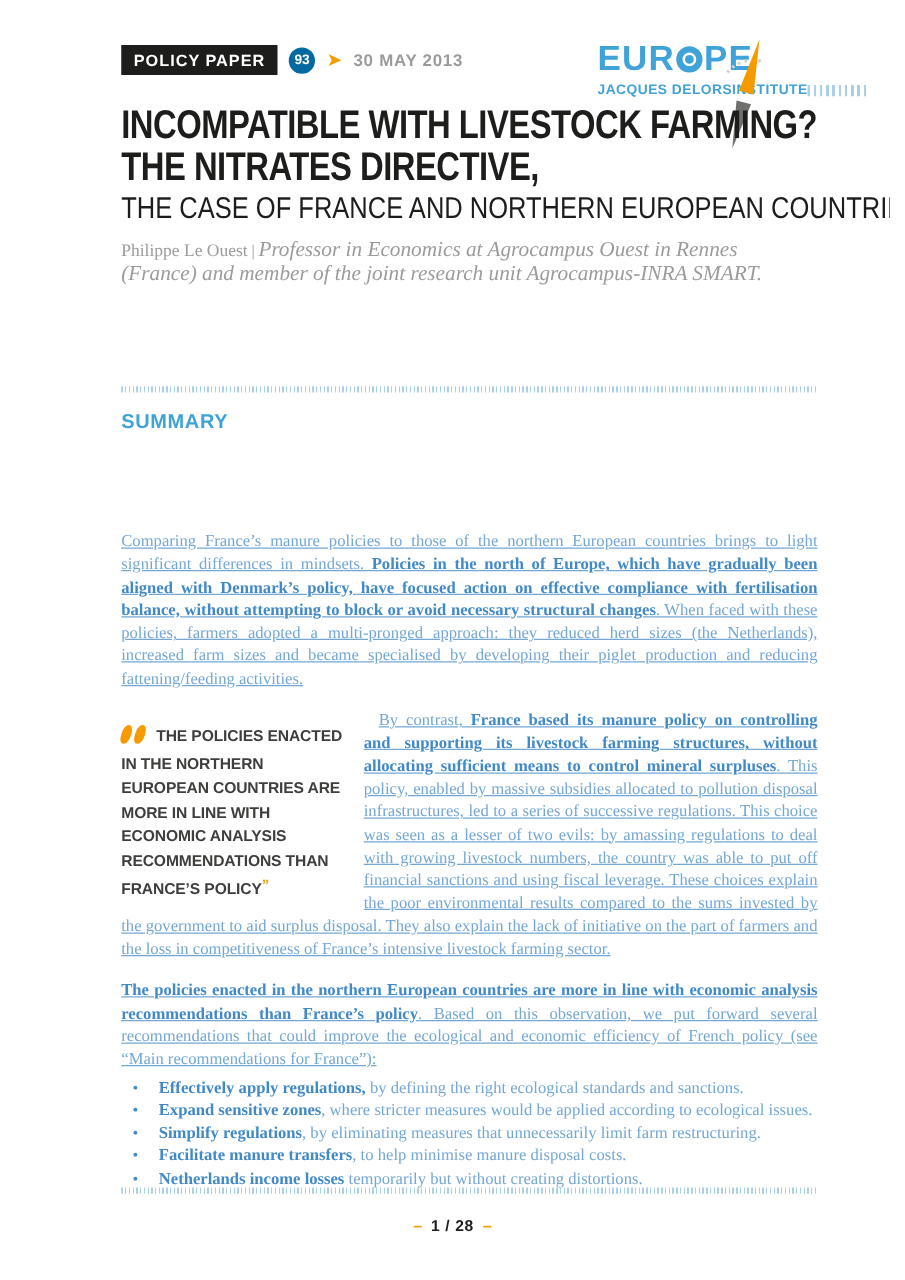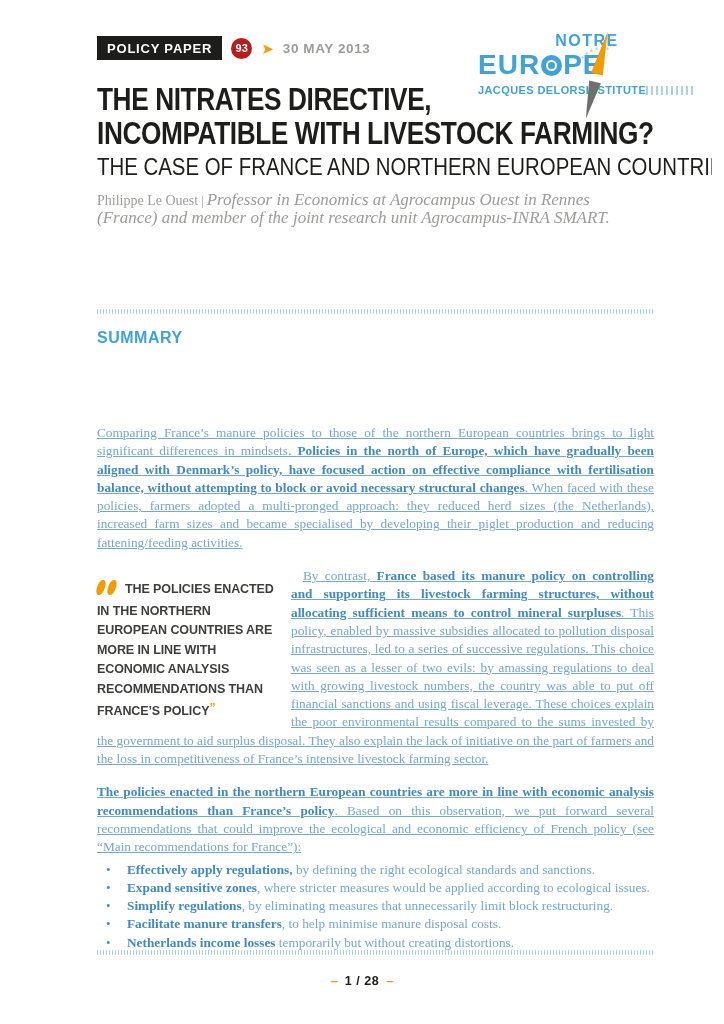--- a/index.html
+++ b/index.html
@@ -13,21 +13,21 @@
     --quote_gray:#3e3e3d;
     --needle_gray:#6f6f6e;
   }
   *{margin:0;padding:0;box-sizing:border-box;}
   body{background:#fff;font-family:"Liberation Sans",sans-serif;}
   .page{position:relative;width:700px;height:1024px;background:#ffffff;overflow:hidden;margin:0 auto;}
 
   
   .badge-row{position:absolute;top:36px;left:85px;display:flex;align-items:center;gap:9px;}
   .badge{background:var(--ink);color:#fff;font-weight:700;font-size:13px;letter-spacing:.8px;padding:5px 10px 4px 10px;}
-  .issue-circle{width:21px;height:21px;border-radius:50%;background:#b91c1c;color:#fff;font-weight:700;font-size:11px;display:flex;align-items:center;justify-content:center;}
+  .issue-circle{width:21px;height:21px;border-radius:50%;background:#0369a1;color:#fff;font-weight:700;font-size:11px;display:flex;align-items:center;justify-content:center;}
   .arrow-glyph{color:var(--orange);font-size:15px;line-height:1;}
   .pub-date{color:var(--gray);font-weight:700;font-size:13.5px;letter-spacing:.6px;}
 
   
   .logo{position:absolute;top:32px;right:16px;width:218px;text-align:center;color:var(--accent_blue);}
   .logo-notre{font-weight:700;font-size:16px;letter-spacing:1.5px;line-height:18px;}
   .logo-europe{font-weight:700;font-size:28px;letter-spacing:1px;line-height:30px;display:flex;align-items:center;}
   .logo-o{display:inline-block;width:21px;height:21px;border:5px solid var(--accent_blue);border-radius:50%;position:relative;margin:0 1px;}
   .logo-o-dot{position:absolute;left:50%;top:50%;width:7px;height:7px;margin:-3.5px 0 0 -3.5px;border-radius:50%;background:var(--accent_blue);}
   .logo-sub{font-weight:700;font-size:11px;letter-spacing:.4px;line-height:14px;margin-top:3px;display:flex;align-items:center;justify-content:center;gap:0;white-space:nowrap;}
@@ -89,38 +89,37 @@
   </div>
 
   <div class="logo">
     <svg class="logo-needle" viewBox="0 0 36 96" aria-hidden="true">
       <path d="M4,32 A 26 26 0 0 1 34,24" fill="none" stroke="#cfcfcf" stroke-width="2.5" stroke-dasharray="2 3.5"></path>
       <g transform="rotate(14 18 52)">
         <polygon points="18,4 24,48 12,48" style="fill:var(--orange)"></polygon>
         <polygon points="12,56 24,56 18,94" style="fill:var(--needle_gray)"></polygon>
       </g>
     </svg>
-    <div class="logo-notre">NOTRE</div>
     <div class="logo-europe">
       <span>EUR</span>
         <span class="logo-o">
           <span class="logo-o-dot"></span>
         </span>
         <span>PE</span>
     </div>
     <div class="logo-sub">
       <span>JACQUES DELORS</span>
       <span>INSTITUTE</span>
       <span class="logo-ticks"></span>
     </div>
   </div>
 
   <h1 class="title-block">
+    <span class="title-line"><span class="cond">INCOMPATIBLE WITH LIVESTOCK FARMING?</span></span>
     <span class="title-line"><span class="cond">THE NITRATES DIRECTIVE,</span></span>
-    <span class="title-line"><span class="cond">INCOMPATIBLE WITH LIVESTOCK FARMING?</span></span>
   </h1>
   <h2 class="subtitle"><span class="cond2">THE CASE OF FRANCE AND NORTHERN EUROPEAN COUNTRIES</span></h2>
 
   <p class="author">
     <span class="author-name">Philippe Le Ouest</span><span class="author-sep">|</span><span class="author-bio">Professor in Economics at Agrocampus Ouest in Rennes (France) and member of the joint research unit Agrocampus-INRA SMART.</span>
   </p>
 
   <div class="tick-rule rule-top"></div>
   <h3 class="summary-heading">SUMMARY</h3>
 
@@ -133,21 +132,21 @@
         <span class="qmarks"><i></i><i></i></span><span>THE POLICIES ENACTED IN THE NORTHERN EUROPEAN COUNTRIES ARE MORE IN LINE WITH ECONOMIC ANALYSIS RECOMMENDATIONS THAN FRANCE’S POLICY</span><span class="qclose">”</span>
       </aside>
       <p class="body-para para2"><span>By contrast, </span><span class="seg-bold">France based its manure policy on controlling and supporting its livestock farming structures, without allocating sufficient means to control mineral surpluses</span><span>. This policy, enabled by massive subsidies allocated to pollution disposal infrastructures, led to a series of successive regulations. This choice was seen as a lesser of two evils: by amassing regulations to deal with growing livestock numbers, the country was able to put off financial sanctions and using fiscal leverage. These choices explain the poor environmental results compared to the sums invested by the government to aid surplus disposal. They also explain the lack of initiative on the part of farmers and the loss in competitiveness of France’s intensive livestock farming sector.</span></p>
     </div>
 
     <p class="body-para" style="margin-bottom:4px;"><span class="seg-bold">The policies enacted in the northern European countries are more in line with economic analysis recommendations than France’s policy</span><span>. Based on this observation, we put forward several recommendations that could improve the ecological and economic efficiency of French policy (see “Main recommendations for France”):</span></p>
 
     <ul class="bullet-list">
         <li><span class="bullet-dot">•</span><span class="seg-bold">Effectively apply regulations,</span><span> by defining the right ecological standards and sanctions.</span></li>
         <li><span class="bullet-dot">•</span><span class="seg-bold">Expand sensitive zones</span><span>, where stricter measures would be applied according to ecological issues.</span></li>
-        <li><span class="bullet-dot">•</span><span class="seg-bold">Simplify regulations</span><span>, by eliminating measures that unnecessarily limit block restructuring.</span></li>
+        <li><span class="bullet-dot">•</span><span class="seg-bold">Simplify regulations</span><span>, by eliminating measures that unnecessarily limit farm restructuring.</span></li>
         <li><span class="bullet-dot">•</span><span class="seg-bold">Facilitate manure transfers</span><span>, to help minimise manure disposal costs.</span></li>
         <li><span class="bullet-dot">•</span><span class="seg-bold">Netherlands income losses</span><span> temporarily but without creating distortions.</span></li>
       </ul>
   </div>
 
   <div class="tick-rule rule-bottom"></div>
   <div class="footer-page">
     <span class="footer-dash">–</span>
     <span class="footer-num">1 / 28</span>
     <span class="footer-dash">–</span>

